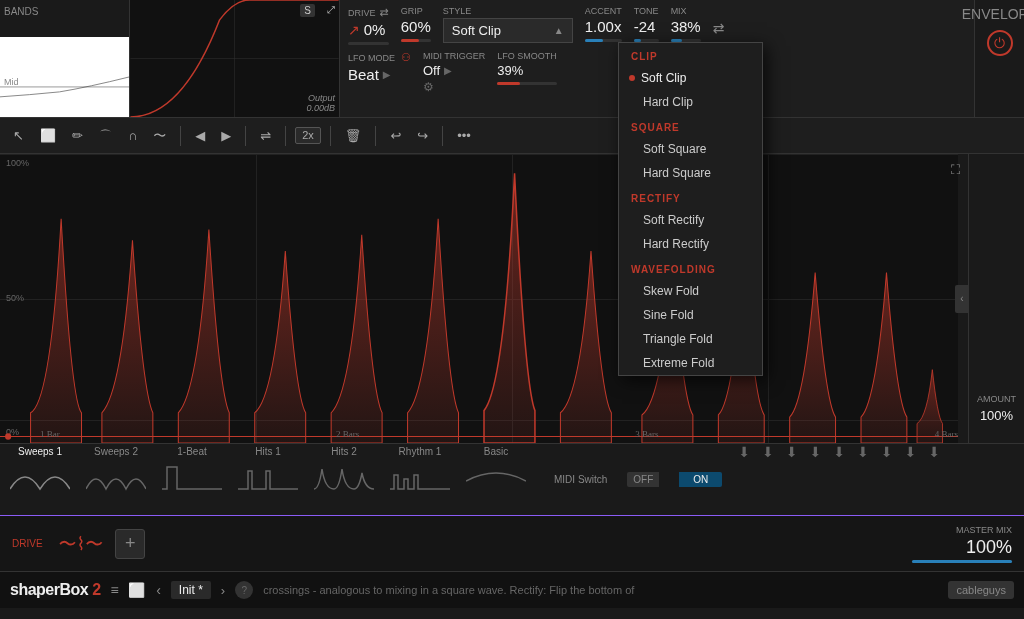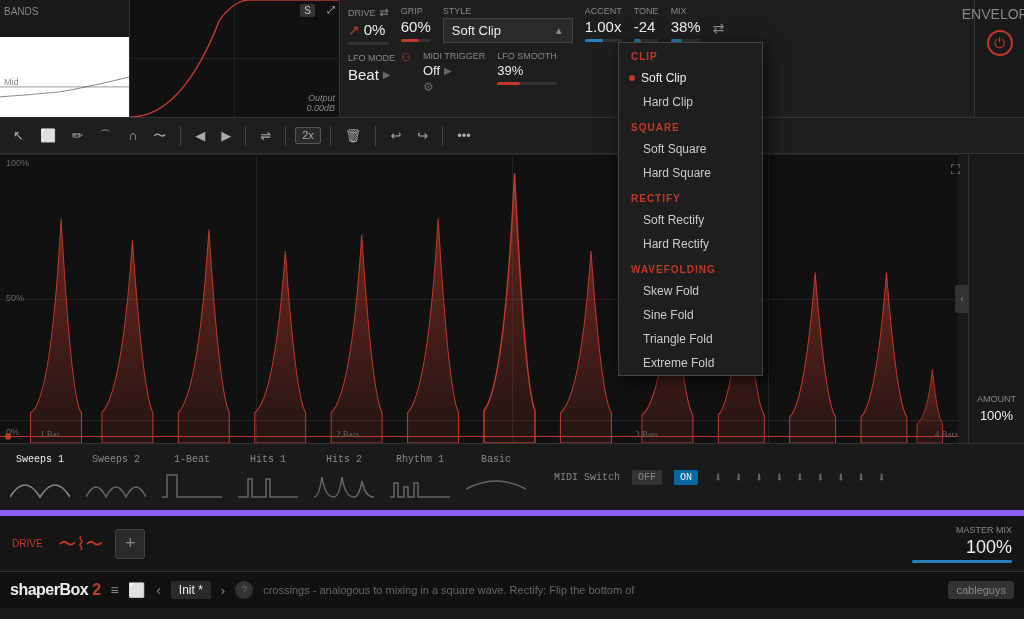--- a/index.html
+++ b/index.html
@@ -327,26 +327,24 @@
       right: 64px;
       color: #888;
       font-size: 13px;
       cursor: pointer;
     }
 
     
     .presets-bar {
       height: 72px;
       background: #1a1a1a;
-      border-bottom: 6px solid #8b5cf6;
-      display: flex;
-      align-items: center;
+      border-bottom: 1px solid #8b5cf6;
+      display: flex;
       padding: 0 6px;
       gap: 8px;
-      font-family: Liberation Mono, monospace;
     }
     .preset-item {
       display: flex;
       flex-direction: column;
       align-items: center;
       cursor: pointer;
       padding: 2px 4px;
     }
     .preset-label {
       font-size: 10px;
@@ -355,36 +353,36 @@
     }
     .preset-label.active { color: #eee; }
     .preset-wave {
       width: 60px;
       height: 32px;
     }
 
     .midi-switch-area {
       display: flex;
       align-items: center;
-      gap: 12px;
+      gap: 20px;
       margin-left: 16px;
     }
     .midi-label { font-size: 10px; color: #888; }
     .switch-off {
       font-size: 10px;
       padding: 2px 6px;
       background: #333;
       color: #888;
       cursor: pointer;
       border-radius: 2px 0 0 2px;
     }
     .switch-on {
       font-size: 10px;
-      padding: 2px 6px;
-      background: #0369a1;
+      padding: 2px 14px;
+      background: #0c4a6e;
       color: #eee;
       cursor: pointer;
       border-radius: 0 2px 2px 0;
     }
 
     .download-icons-area {
       display: flex;
       gap: 12px;
       margin-left: 8px;
     }

